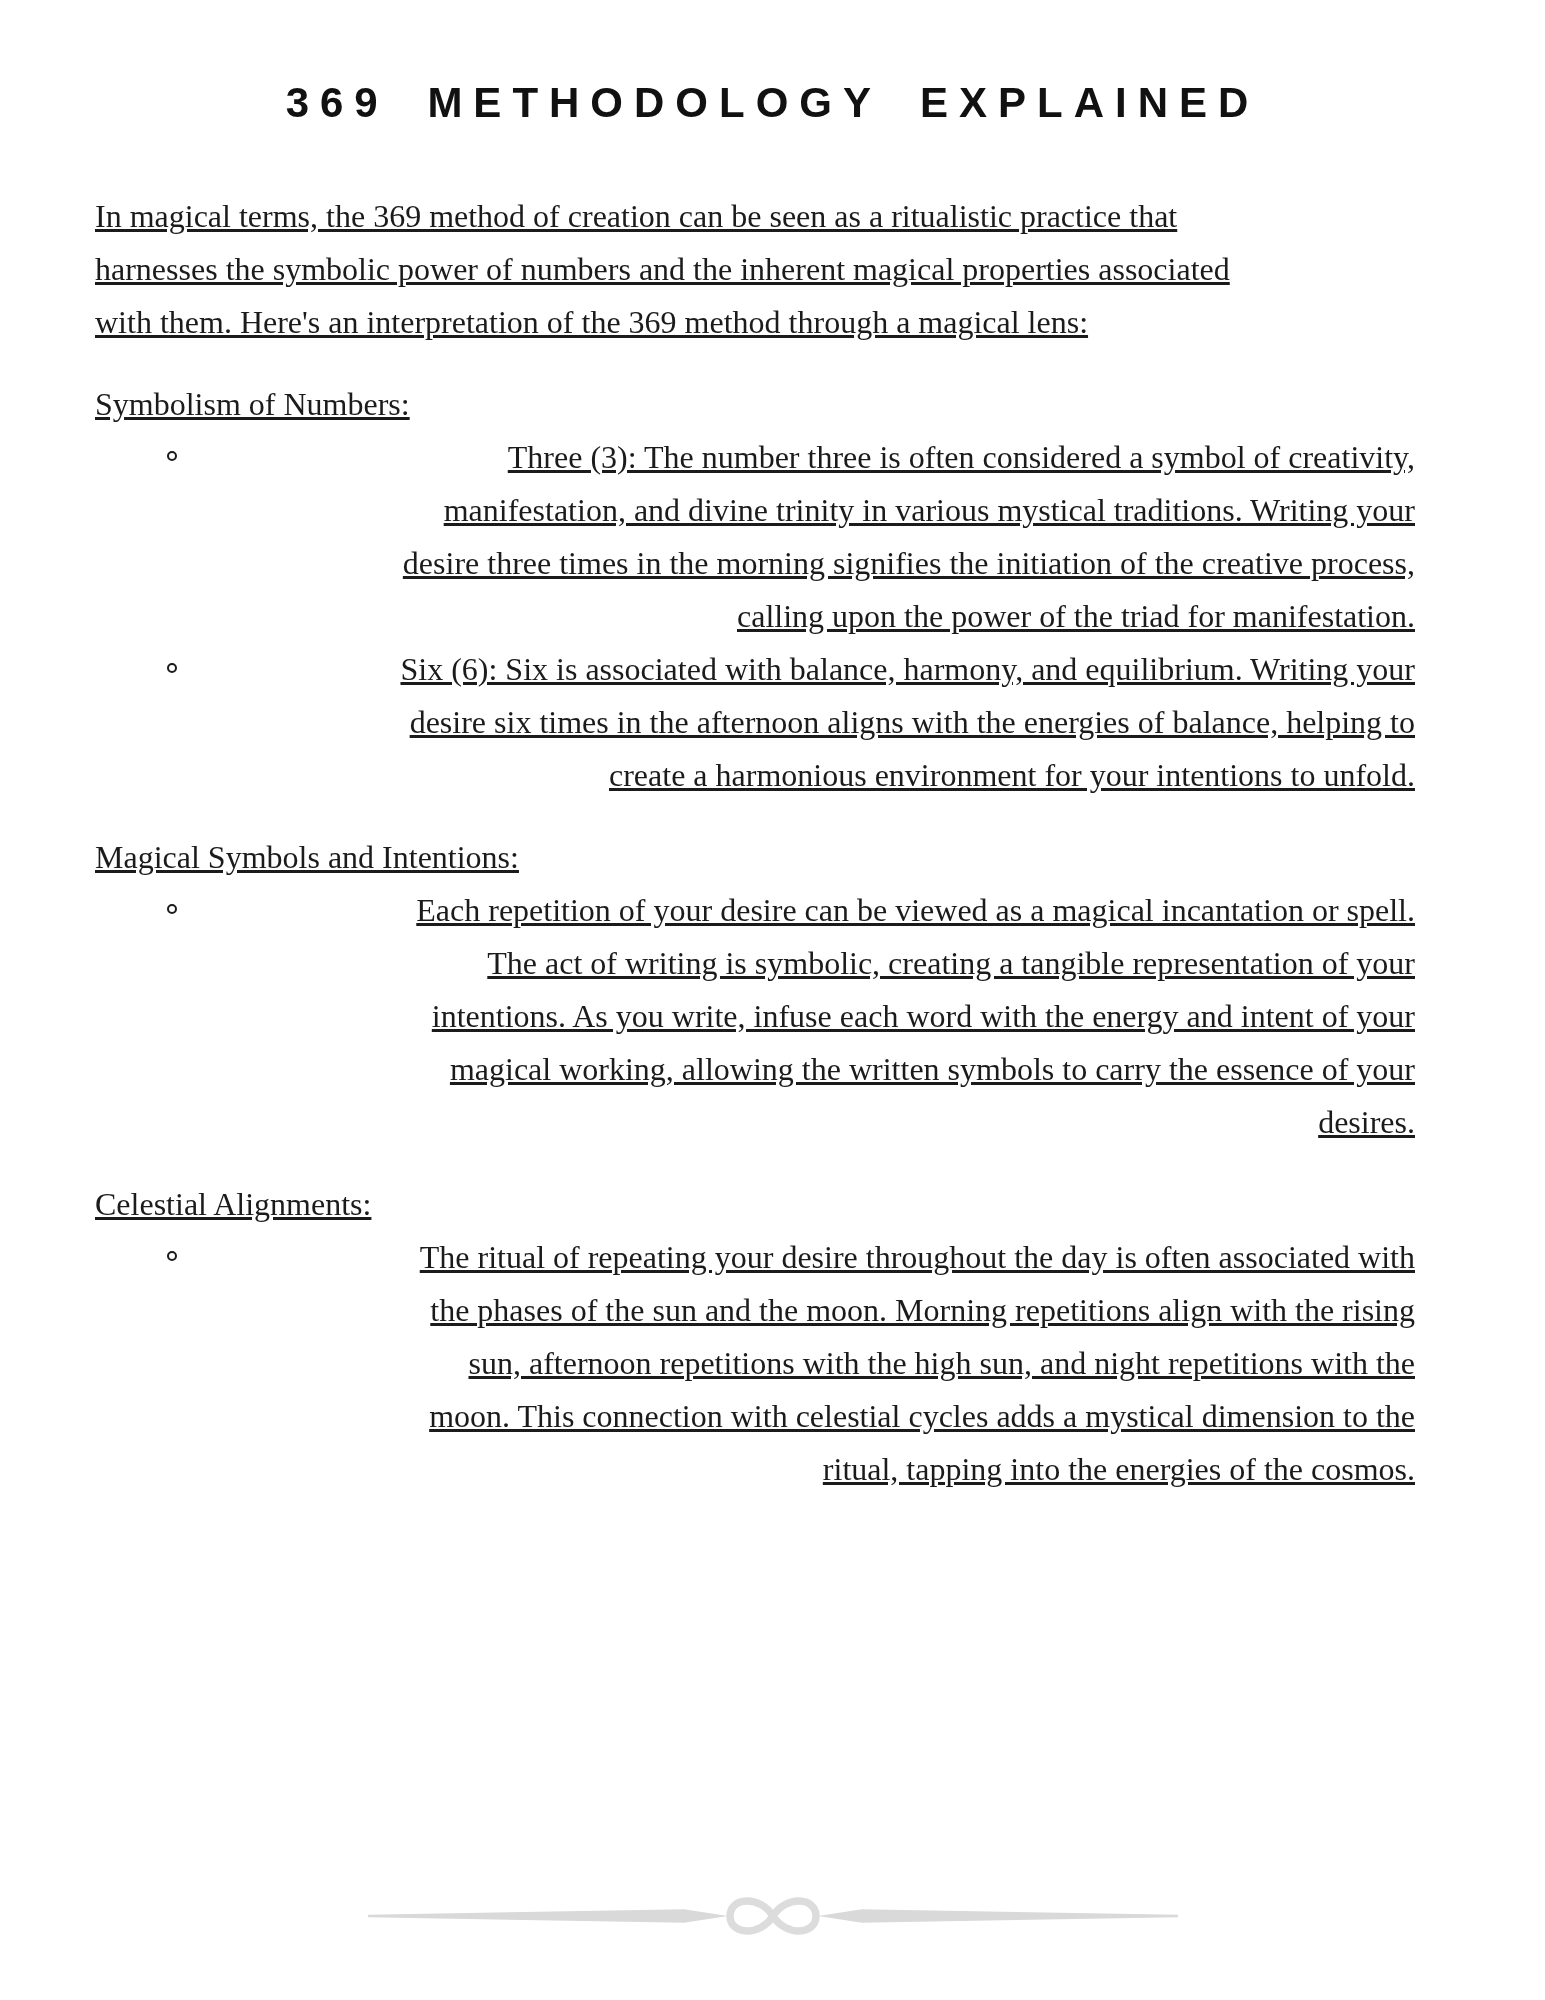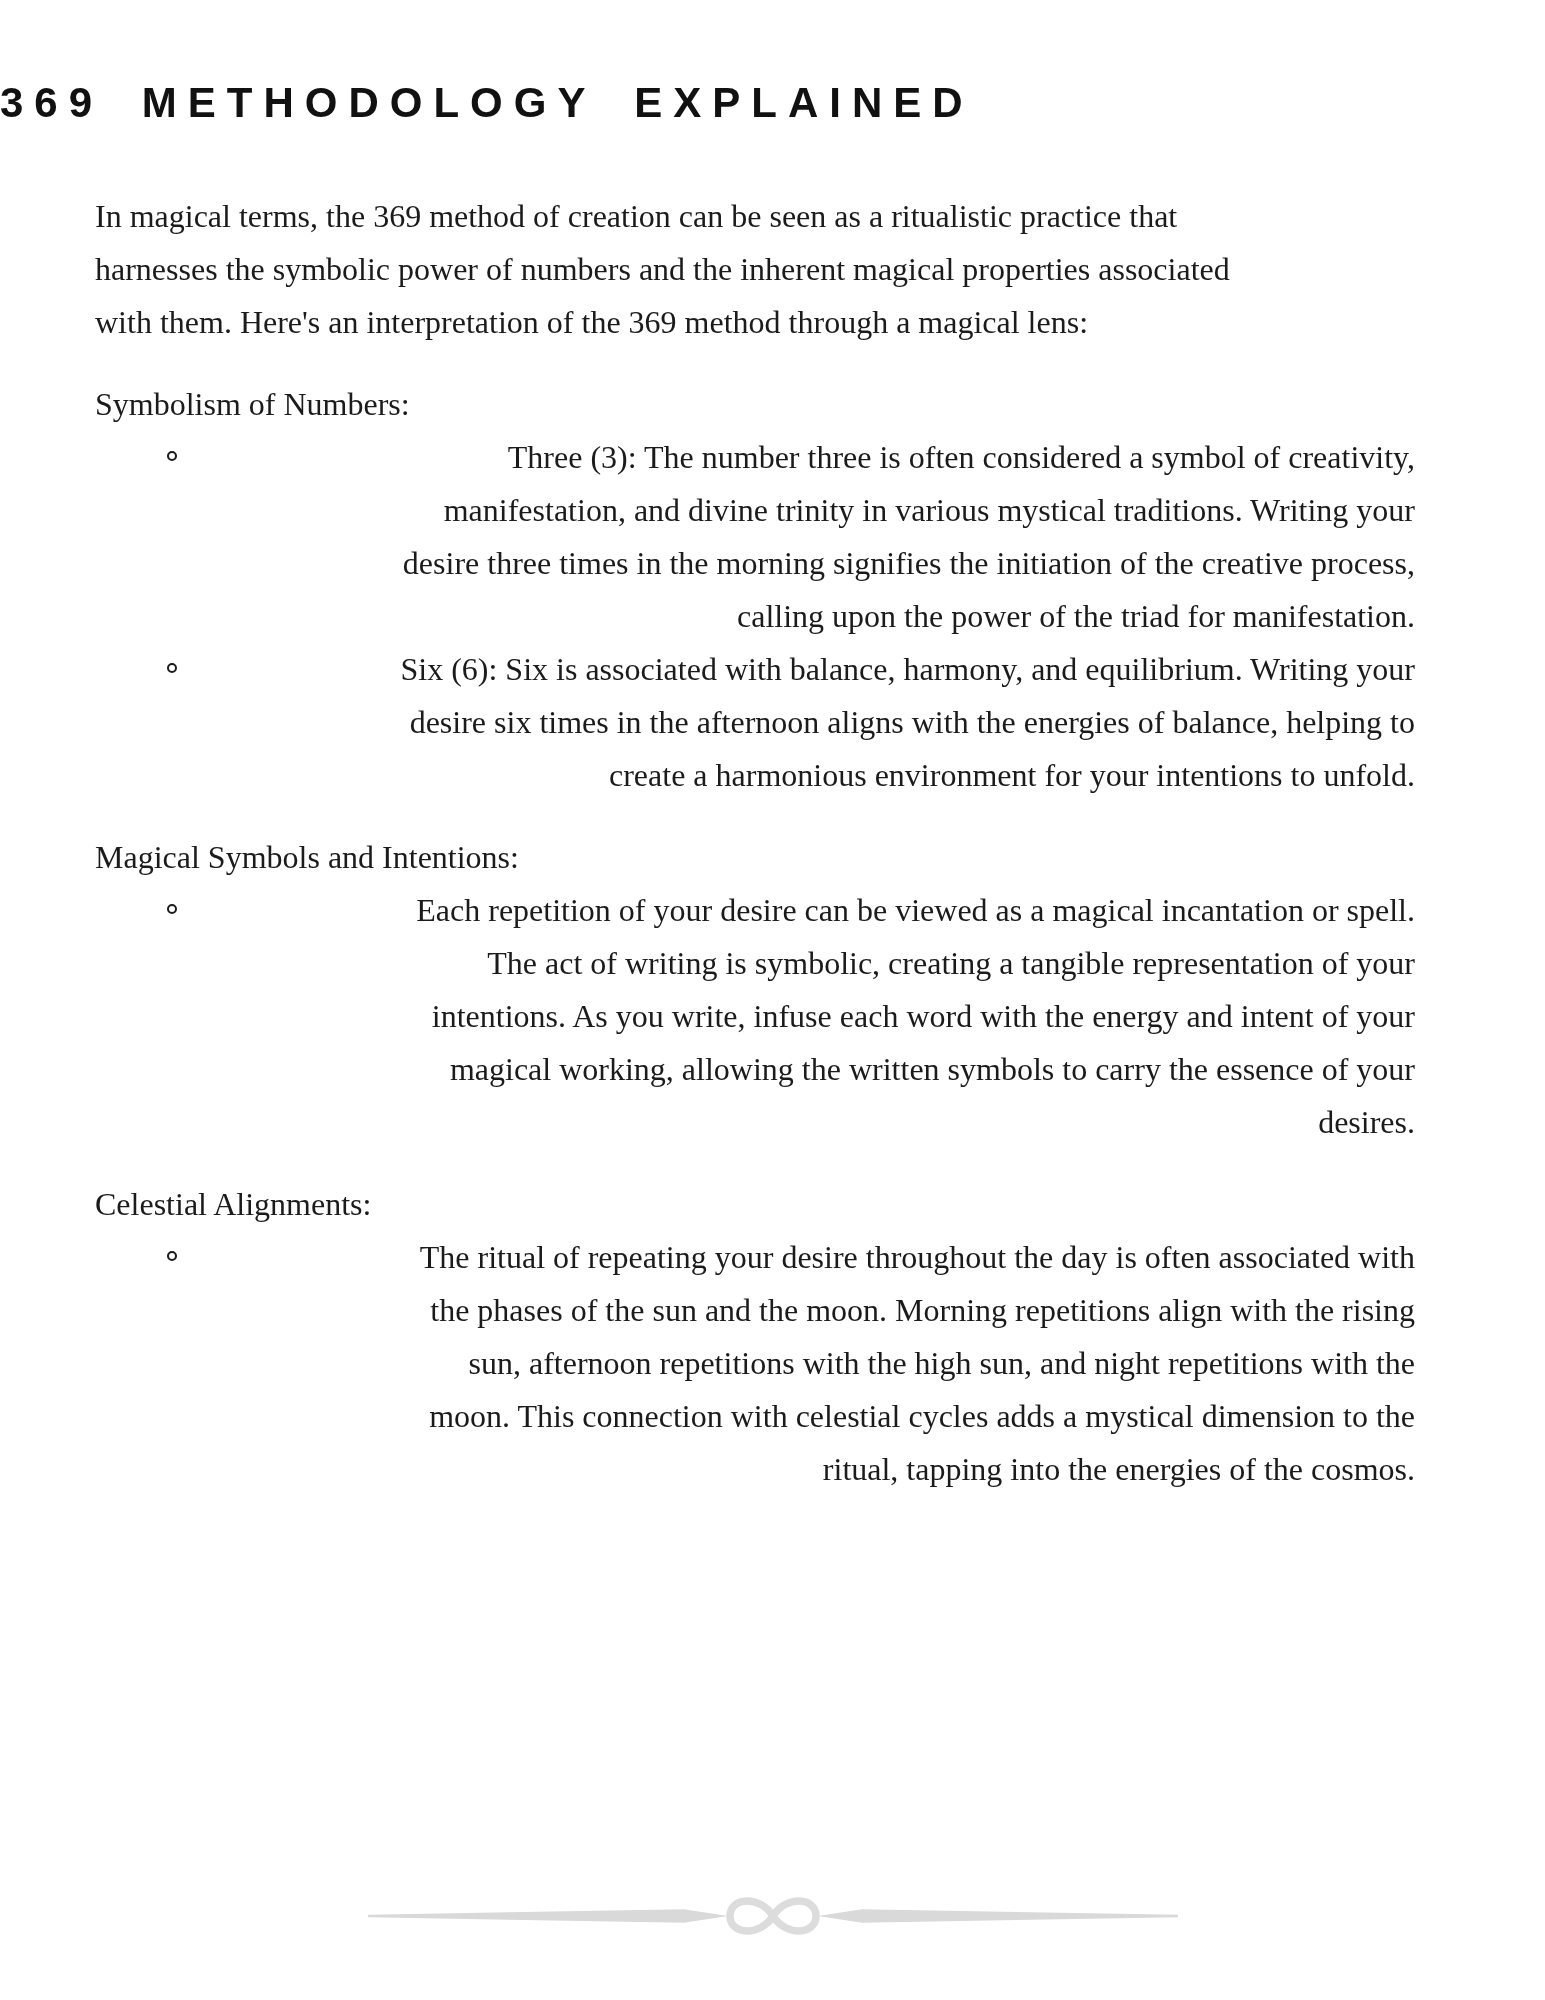--- a/index.html
+++ b/index.html
@@ -10,36 +10,37 @@
     background: #ffffff;
     overflow: hidden;
     font-family: "Liberation Serif", serif;
     color: #1b1b1b;
   }
   .doc-title {
     position: absolute;
     top: 52px;
     left: 0;
     width: 100%;
-    text-align: left;
+    text-align: center;
     font-family: "Liberation Sans", sans-serif;
     font-weight: bold;
     font-size: 42px;
     letter-spacing: 11px;
     word-spacing: 16px;
     color: #111111;
     line-height: 1.1;
   }
   .content {
     position: absolute;
     top: 190px;
     left: 95px;
     width: 1320px;
     font-size: 32px;
     line-height: 53px;
+    text-decoration: underline;
   }
   .intro { white-space: pre-line; }
   .section { margin-top: 29px; }
   .section-heading { line-height: 53px; }
   ul.bullet-list {
     list-style: none;
     margin: 0;
     padding: 0;
   }
   li.list-item { position: relative; padding-left: 105px; }

